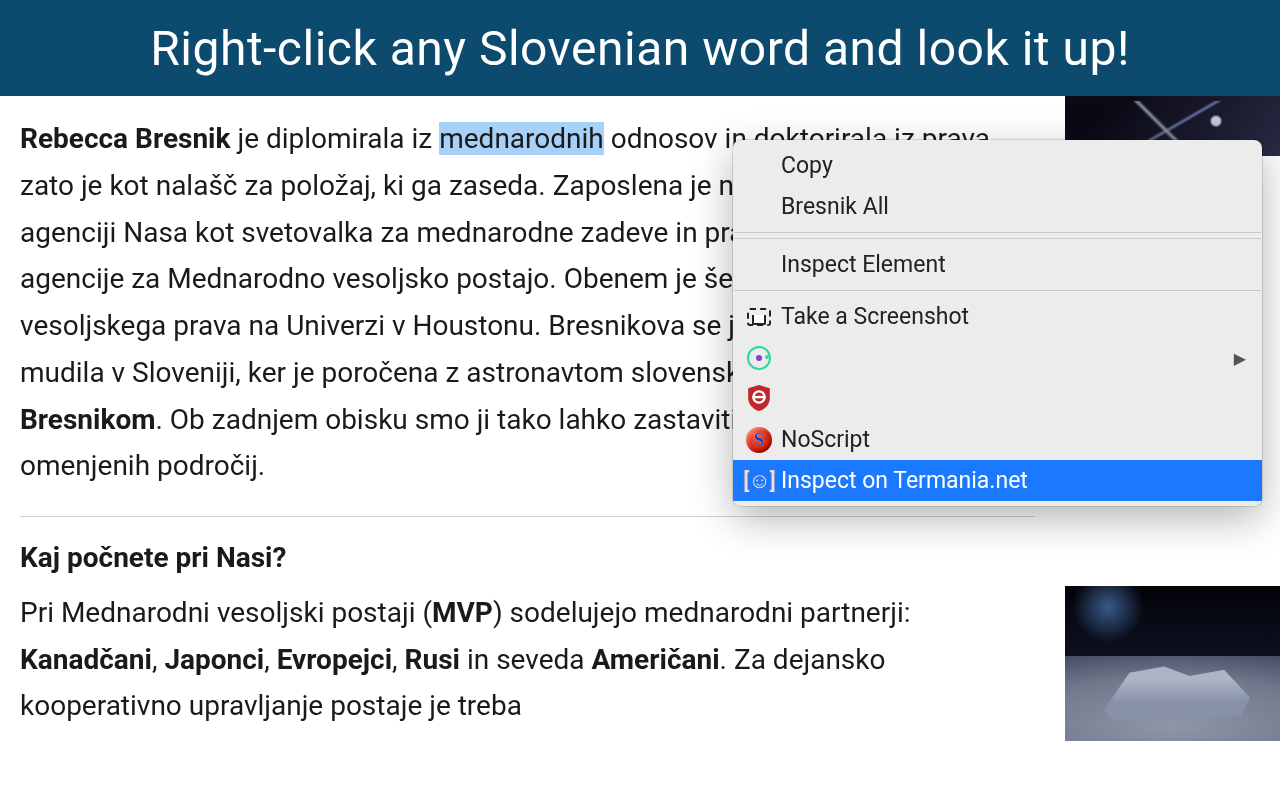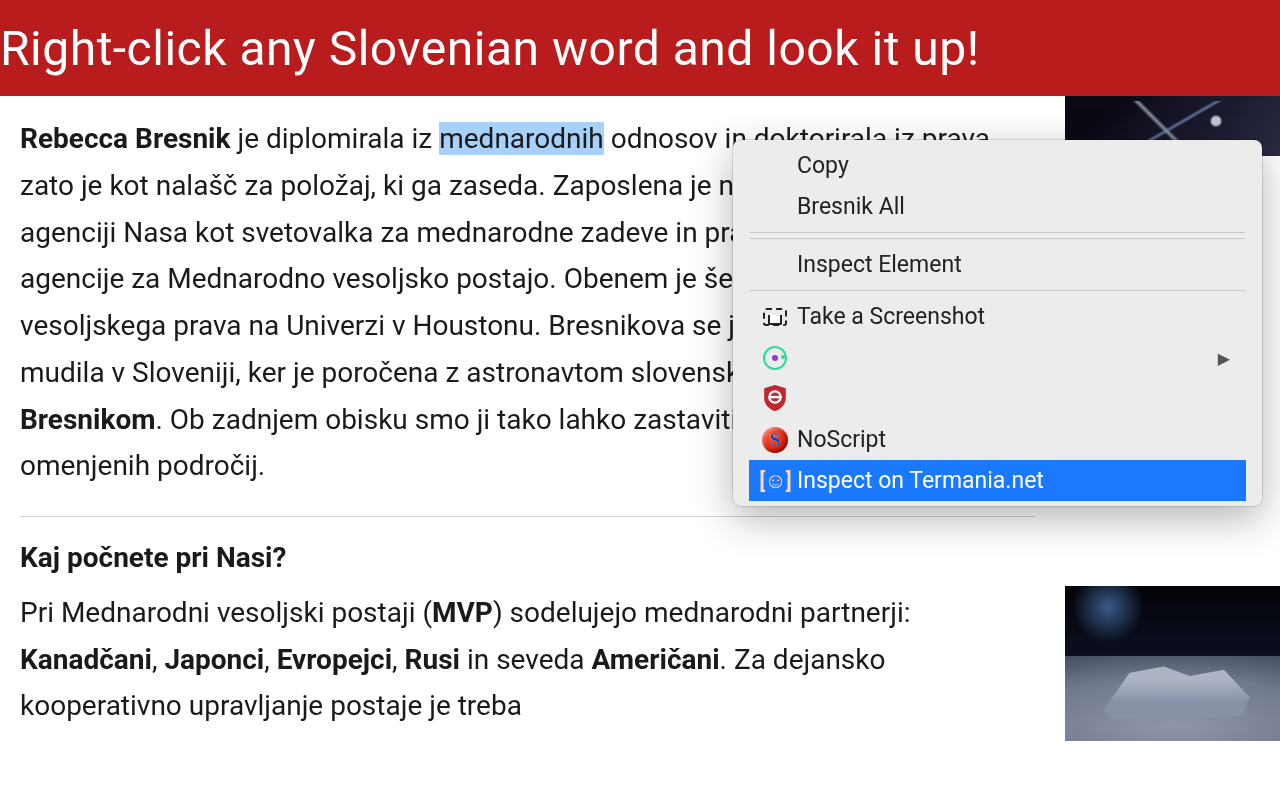--- a/index.html
+++ b/index.html
@@ -5,26 +5,27 @@
   * { margin: 0; padding: 0; box-sizing: border-box; }
   body {
     width: 1280px;
     height: 800px;
     overflow: hidden;
     background: #fff;
     font-family: -apple-system, BlinkMacSystemFont, "Segoe UI", Roboto, sans-serif;
     position: relative;
   }
   .banner {
-    background: #b91c1c;
+    background: #0c4a6e;
     color: #fff;
     width: 100%;
     height: 96px;
     display: flex;
     align-items: center;
+    justify-content: center;
     font-size: 48px;
     font-weight: 400;
     letter-spacing: 0.5px;
   }
   .content {
     position: absolute;
     top: 96px;
     left: 0;
     width: 100%;
     height: 704px;
@@ -104,21 +105,21 @@
 
   
   .context-menu {
     position: absolute;
     left: 733px;
     top: 140px;
     width: 529px;
     background: #ececec;
     border-radius: 8px;
     box-shadow: 0 0 0 1px rgba(0,0,0,0.12), 0 12px 40px rgba(0,0,0,0.30);
-    padding: 5px 16px;
+    padding: 5px 0;
     font-size: 23px;
     color: #222;
   }
   .menu-item {
     padding: 5px 22px 5px 48px;
     display: flex;
     align-items: center;
     position: relative;
     height: 41px;
     white-space: nowrap;

